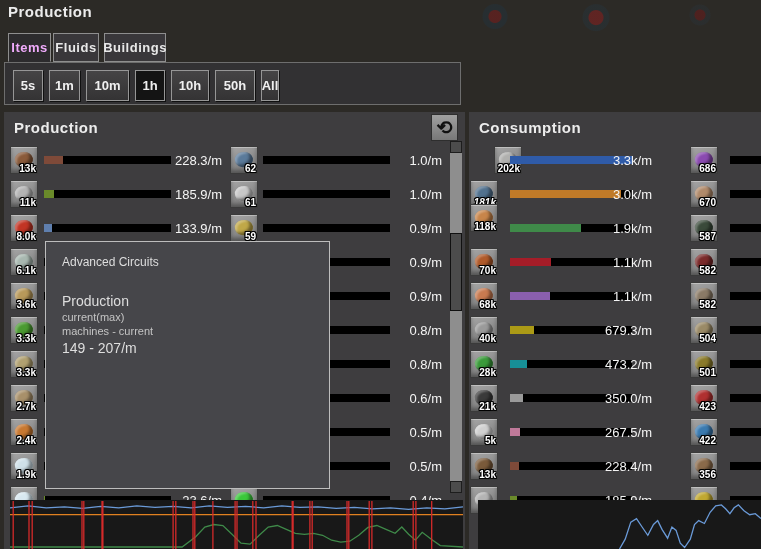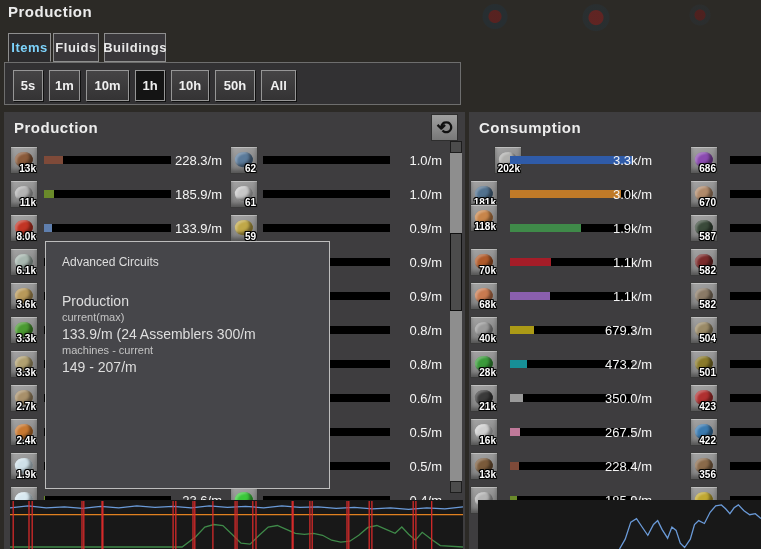--- a/index.html
+++ b/index.html
@@ -8,21 +8,21 @@
     background:#2c2a26;
     font-family:"Liberation Sans",sans-serif;
     -webkit-font-smoothing:antialiased;
   }
   .sprite{position:absolute;opacity:.55;border-radius:4px;}
   #window-title{position:absolute;left:8px;top:3px;font-size:15px;font-weight:bold;color:#ececec;letter-spacing:.5px;}
   
   .tab{position:absolute;top:33px;height:29px;box-sizing:border-box;border:1px solid #8e8e8e;
        background:#39373a;color:#e8e8e8;font-size:13px;font-weight:bold;
        display:flex;align-items:center;justify-content:center;letter-spacing:.5px;}
-  .tab.selected{background:#2c2b2d;color:#7dd3fc;border-bottom-color:#2c2b2d;justify-content:center;}
+  .tab.selected{background:#2c2b2d;color:#f0abfc;border-bottom-color:#2c2b2d;justify-content:center;}
   
   #time-strip{position:absolute;left:4px;top:62px;width:457px;height:43px;background:#323133;
        border:1px solid #6e6e6e;box-sizing:border-box;}
   .time-btn{position:absolute;top:7px;height:31px;box-sizing:border-box;
        background:linear-gradient(#454445,#343334);border:1px solid #969696;
        box-shadow:1px 1px 0 #101010;color:#f0f0f0;font-size:13px;font-weight:bold;
        display:flex;align-items:center;justify-content:center;}
   .time-btn.selected{background:#141414;}
   
   .panel{position:absolute;top:112px;bottom:0;background:#3e3d3f;}
@@ -81,21 +81,21 @@
     <span style="padding:0 8px;">Buildings</span>
   </div>
 
 <div id="time-strip">
   <div class="time-btn" style="left:8px;width:30px;">5s</div>
   <div class="time-btn" style="left:44px;width:31px;">1m</div>
   <div class="time-btn" style="left:81px;width:43px;">10m</div>
   <div class="time-btn selected" style="left:130px;width:30px;">1h</div>
   <div class="time-btn" style="left:166px;width:38px;">10h</div>
   <div class="time-btn" style="left:210px;width:40px;">50h</div>
-  <div class="time-btn" style="left:256px;width:35px;">All</div>
+  <div class="time-btn" style="left:256px;width:18px;">All</div>
 </div>
 
 <div class="panel" id="production-panel">
   <div class="panel-header">Production</div>
   <div id="swap-button">
     <span class="glyph">⟲</span>
   </div>
   <div id="prod-scrollbar">
     <div class="scroll-cap" style="top:0;"></div>
     <div id="prod-scroll-thumb"></div>
@@ -242,21 +242,21 @@
     <div class="bar" style="left: 263px; top: 496px; width: 127px;"></div>
     <div class="rate" style="left: 347px; top: 493px;">0.4/m</div>
     <div class="slot" style="left: 470px; top: 146px; margin-left: 24px;">
       <div class="blob" style="background: rgb(176, 176, 174);"></div>
       <div class="count">202k</div>
     </div>
     <div class="bar" style="left: 510px; top: 156px; width: 122px;">
       <div class="fill" style="width: 122px; background: rgb(47, 91, 168);"></div>
     </div>
     <div class="rate" style="left: 557px; top: 153px;">3.3k/m</div>
-    <div class="slot" style="left: 470px; top: 180px;">
+    <div class="slot" style="left: 470px; top: 180px; font-style: italic;">
       <div class="blob" style="background: rgb(81, 113, 142);"></div>
       <div class="count">181k</div>
     </div>
     <div class="bar" style="left: 510px; top: 190px; width: 122px;">
       <div class="fill" style="width: 111px; background: rgb(192, 122, 40);"></div>
     </div>
     <div class="rate" style="left: 557px; top: 187px;">3.0k/m</div>
     <div class="slot" style="left: 470px; top: 204px;">
       <div class="blob" style="background: rgb(200, 133, 74);"></div>
       <div class="count">118k</div>
@@ -300,21 +300,21 @@
     <div class="slot" style="left: 470px; top: 384px;">
       <div class="blob" style="background: rgb(58, 58, 58);"></div>
       <div class="count">21k</div>
     </div>
     <div class="bar" style="left: 510px; top: 394px; width: 122px;">
       <div class="fill" style="width: 13px; background: rgb(154, 154, 154);"></div>
     </div>
     <div class="rate" style="left: 557px; top: 391px;">350.0/m</div>
     <div class="slot" style="left: 470px; top: 418px;">
       <div class="blob" style="background: rgb(208, 208, 208);"></div>
-      <div class="count">16k</div>
+      <div class="count">5k</div>
     </div>
     <div class="bar" style="left: 510px; top: 428px; width: 122px;">
       <div class="fill" style="width: 10px; background: rgb(192, 122, 154);"></div>
     </div>
     <div class="rate" style="left: 557px; top: 425px;">267.5/m</div>
     <div class="slot" style="left: 470px; top: 452px;">
       <div class="blob" style="background: rgb(122, 90, 58);"></div>
       <div class="count">13k</div>
     </div>
     <div class="bar" style="left: 510px; top: 462px; width: 122px;">
@@ -381,16 +381,15 @@
     <div class="slot" style="left: 690px; top: 486px;">
       <div class="blob" style="background: rgb(192, 168, 48);"></div>
     </div>
     <div class="bar" style="left: 730px; top: 496px; width: 127px;"></div>
   </div>
 
 <div id="tooltip">
   <div class="tt-title">Advanced Circuits</div>
   <div class="tt-head">Production</div>
   <div class="tt-sub">current(max)</div>
-  <div class="tt-val">133.9/m (24 Assemblers 300/m</div>
   <div class="tt-sub">machines - current</div>
   <div class="tt-val">149 - 207/m</div>
 </div>
 
 </body></html>

